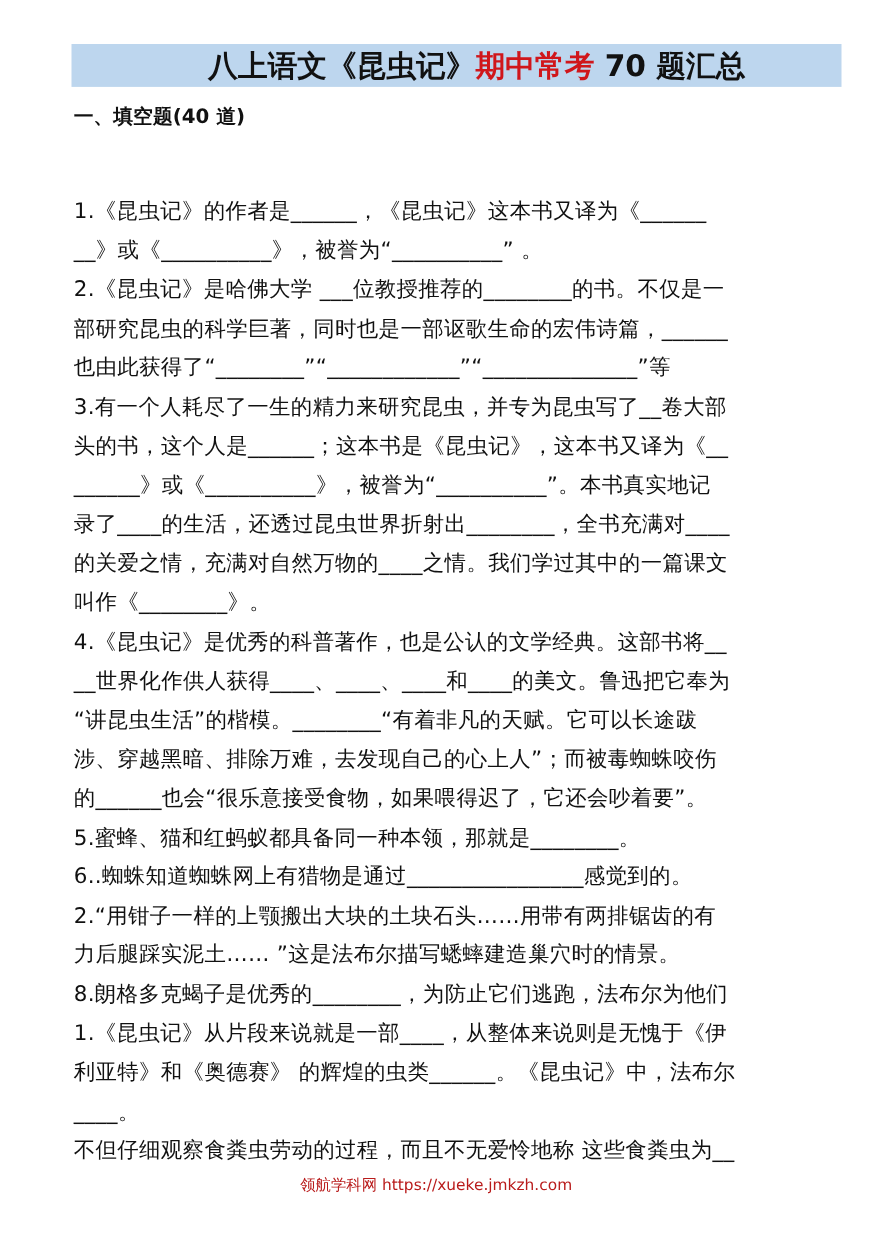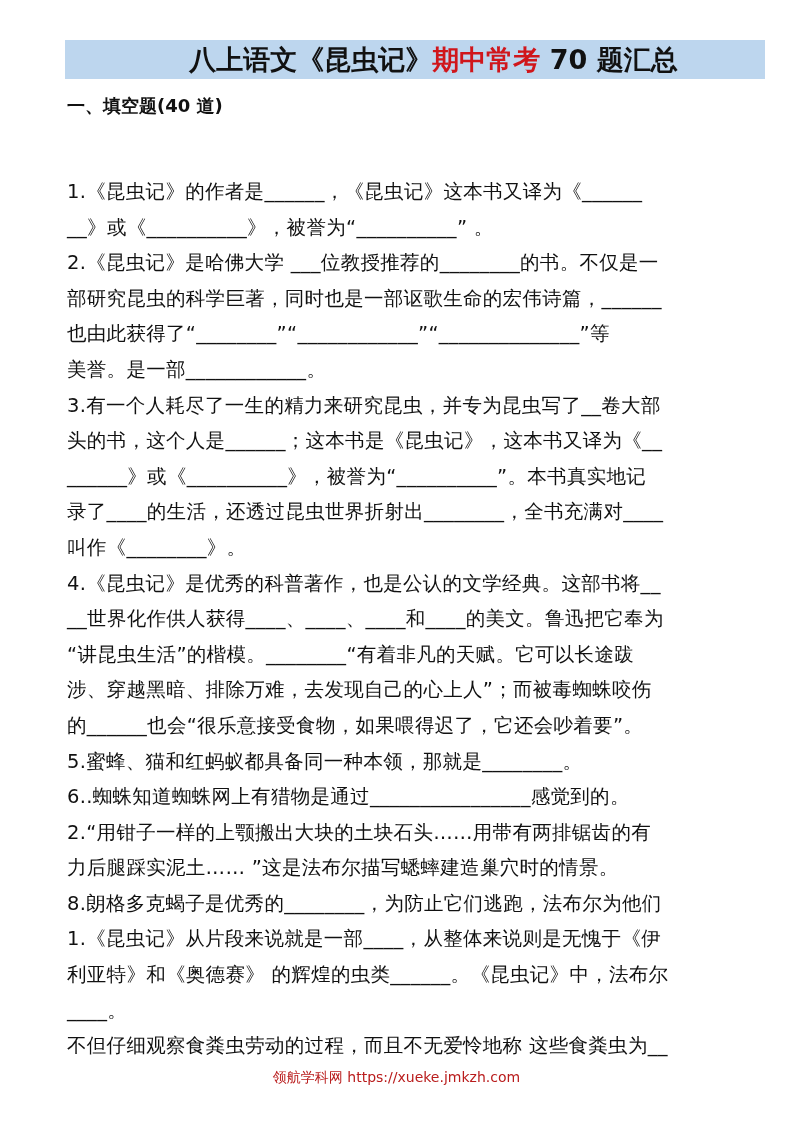--- a/index.html
+++ b/index.html
@@ -25,25 +25,25 @@
 </div>
 
 <div class="section-heading">一、填空题(40 道)</div>
 
 <div class="content">
   <div class="line">1.《昆虫记》的作者是______，《昆虫记》这本书又译为《______</div>
   <div class="line">__》或《__________》，被誉为“__________” 。</div>
   <div class="line">2.《昆虫记》是哈佛大学 ___位教授推荐的________的书。不仅是一</div>
   <div class="line">部研究昆虫的科学巨著，同时也是一部讴歌生命的宏伟诗篇，______</div>
   <div class="line">也由此获得了“________”“____________”“______________”等</div>
-  <div class="line">美誉。是一部____________。</div>
   <div class="line">3.有一个人耗尽了一生的精力来研究昆虫，并专为昆虫写了__卷大部</div>
   <div class="line">头的书，这个人是______；这本书是《昆虫记》，这本书又译为《__</div>
   <div class="line">______》或《__________》，被誉为“__________”。本书真实地记</div>
   <div class="line">录了____的生活，还透过昆虫世界折射出________，全书充满对____</div>
+  <div class="line">的关爱之情，充满对自然万物的____之情。我们学过其中的一篇课文</div>
   <div class="line">叫作《________》。</div>
   <div class="line">4.《昆虫记》是优秀的科普著作，也是公认的文学经典。这部书将__</div>
   <div class="line">__世界化作供人获得____、____、____和____的美文。鲁迅把它奉为</div>
   <div class="line">“讲昆虫生活”的楷模。________“有着非凡的天赋。它可以长途跋</div>
   <div class="line">涉、穿越黑暗、排除万难，去发现自己的心上人”；而被毒蜘蛛咬伤</div>
   <div class="line">的______也会“很乐意接受食物，如果喂得迟了，它还会吵着要”。</div>
   <div class="line">5.蜜蜂、猫和红蚂蚁都具备同一种本领，那就是________。</div>
   <div class="line">6..蜘蛛知道蜘蛛网上有猎物是通过________________感觉到的。</div>
   <div class="line">2.“用钳子一样的上颚搬出大块的土块石头……用带有两排锯齿的有</div>
   <div class="line">力后腿踩实泥土…… ”这是法布尔描写蟋蟀建造巢穴时的情景。</div>

